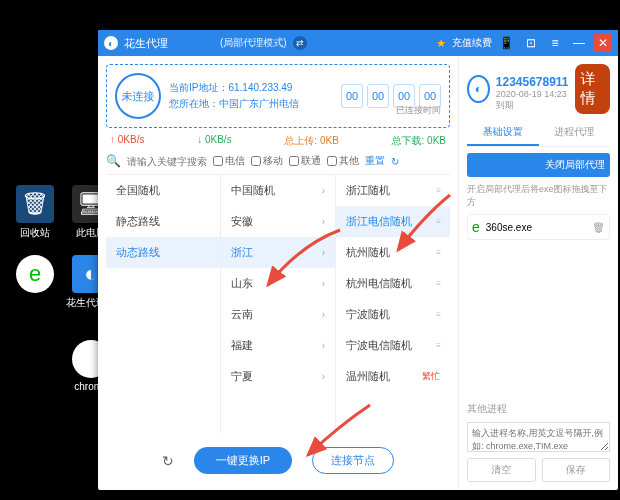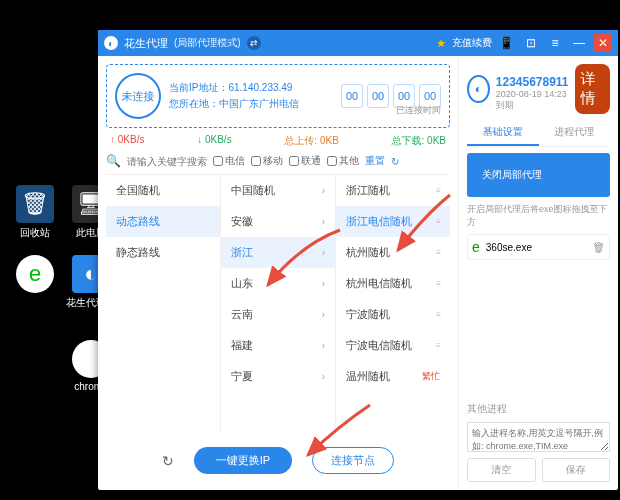--- a/index.html
+++ b/index.html
@@ -18,21 +18,21 @@
 .di-peanut .ico { background:#2b86ea; color:#fff; }
 .di-chrome { left:66px; top:340px; }
 .di-chrome .ico { background:#fff; border-radius:50%; }
 
 
 .app { position:absolute; left:98px; top:30px; width:520px; height:460px; background:#fff; border-radius:2px; box-shadow:0 0 8px rgba(0,0,0,.5); display:flex; flex-direction:column; overflow:hidden; }
 
 
 .titlebar { height:26px; background:#2b86ea; color:#fff; display:flex; align-items:center; padding:0 6px; font-size:11px; gap:6px; }
 .titlebar .logo { width:14px; height:14px; background:#fff; border-radius:50%; display:flex; align-items:center; justify-content:center; color:#2b86ea; font-size:10px; }
-.titlebar .mode { font-size:10px; opacity:.9; }
+.titlebar .mode { font-size:10px; opacity:.9;margin-left:46px; }
 .titlebar .badge { width:14px; height:14px; background:#1a5fb0; border-radius:50%; display:flex; align-items:center; justify-content:center; font-size:9px; }
 .titlebar-spacer { flex:1; }
 .titlebar .star { color:#ffc107; }
 .titlebar .recharge { font-size:10px; }
 .titlebar .wbtn { width:18px; height:18px; display:flex; align-items:center; justify-content:center; cursor:pointer; font-size:12px; }
 .titlebar .wbtn.close { background:#e74c3c; }
 
 .body { flex:1; display:flex; }
 
 
@@ -74,21 +74,21 @@
 .right { width:160px; border-left:1px solid #eee; padding:8px; display:flex; flex-direction:column; gap:6px; font-size:10px; }
 .user-row { display:flex; align-items:center; gap:6px; }
 .user-ico { width:28px; height:28px; border:2px solid #2b86ea; border-radius:50%; display:flex; align-items:center; justify-content:center; color:#2b86ea; font-size:12px; }
 .user-info { flex:1; }
 .user-id { color:#2b86ea; font-size:12px; font-weight:bold;margin-top:8px; }
 .user-exp { color:#999; font-size:9px; }
 .detail-btn { background:#c2410c; color:#fff; font-size:15px; padding:6px 6px; border-radius:8px; cursor:pointer; }
 .tabs { display:flex; border-bottom:1px solid #eee; }
 .tab { flex:1; text-align:center; padding:5px 0; color:#999; cursor:pointer; font-size:10px; }
 .tab.active { color:#2b86ea; border-bottom:2px solid #2b86ea; }
-.close-proxy-btn { background:#2b86ea; color:#fff; text-align:left; padding:15px; border-radius:3px; cursor:pointer; font-size:10px; }
+.close-proxy-btn { background:#2b86ea; color:#fff; text-align:right; padding:5px; border-radius:3px; cursor:pointer; font-size:10px; }
 .hint { color:#999; font-size:9px; line-height:1.4; }
 .proc-item { display:flex; align-items:center; gap:6px; padding:4px; border:1px solid #eee; border-radius:3px; }
 .proc-item .pico { color:#00a000; font-size:14px; }
 .proc-item .del { margin-left:auto; color:#999; cursor:pointer; }
 .other-title { color:#999; margin-top:auto; }
 .proc-input { width:100%; border:1px solid #ddd; padding:4px; font-size:9px; color:#999; }
 .br-btns { display:flex; gap:6px; }
 .br-btns button { flex:1; border:1px solid #ddd; background:#fff; color:#999; padding:4px; font-size:10px; border-radius:3px; cursor:pointer; }
 
 
@@ -182,25 +182,25 @@
           </label>
         <span class="reset">重置</span>
           <span style="color:#2b86ea">↻</span>
       </div>
 
       <div class="node-cols">
         <div class="ncol" id="ncol1">
             <div class="nitem">
               <span>全国随机</span>
             </div>
+            <div class="nitem">
+              <span>静态路线</span>
+            </div>
             <div class="nitem sel">
               <span>动态路线</span>
-            </div>
-            <div class="nitem">
-              <span>静态路线</span>
             </div>
           </div>
         <div class="ncol" id="ncol2">
             <div class="nitem">
               <span>中国随机</span>
               <span class="chev">›</span>
             </div>
             <div class="nitem">
               <span>安徽</span>
               <span class="chev">›</span>

